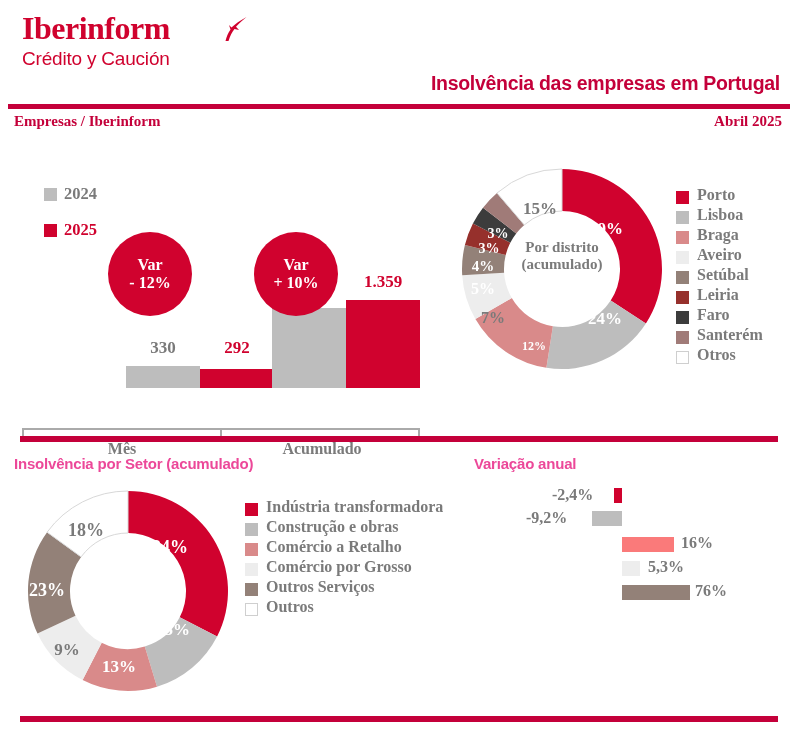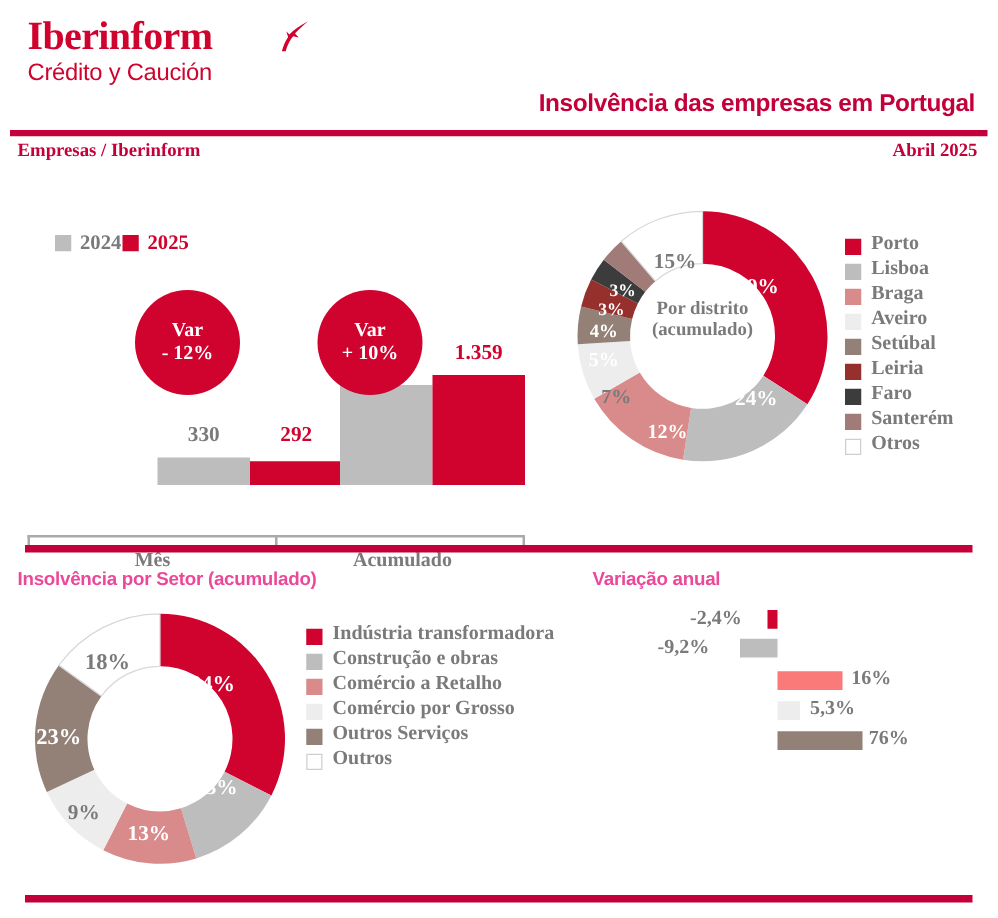--- a/index.html
+++ b/index.html
@@ -49,21 +49,21 @@
     position: absolute; left: 20px; top: 436px; width: 758px; height: 6px;
     background: #C4003A;
   }
   .rule-bottom {
     position: absolute; left: 20px; top: 716px; width: 758px; height: 6px;
     background: #C4003A;
   }
 
   
   .barchart { position: absolute; left: 22px; top: 178px; width: 410px; height: 245px; }
-  .legend-years { position: absolute; left: 22px; top: 6px; display: flex; gap: 1px; align-items: center; }
+  .legend-years { position: absolute; left: 22px; top: 6px; display: flex; gap: 16px; align-items: center; flex-direction: column; }
   .ly-item { display: flex; align-items: center; gap: 7px; }
   .ly-sw { width: 13px; height: 13px; display: inline-block; }
   .ly-label { font-family: "Liberation Serif", serif; font-weight: bold; font-size: 16.5px; }
 
   .bc-plot { position: absolute; left: 0; top: 40px; width: 410px; height: 170px; }
   .bar { position: absolute; bottom: 0; }
   .bar-val {
     position: absolute; font-family: "Liberation Serif", serif; font-weight: bold;
     font-size: 17px; text-align: center; white-space: nowrap;
   }
@@ -209,21 +209,21 @@
       </g>
     </svg>
 
     <div class="donut-center-text" style="top:-13px;">
       <span class="dc-l1">Por distrito</span>
       <span class="dc-l2">(acumulado)</span>
     </div>
 
     <span class="slice-label" style="left:150px; top:53px; color:#fff; font-size:17px;">89%</span>
     <span class="slice-label" style="left:149px; top:143px; color:#fff; font-size:17px;">24%</span>
-    <span class="slice-label" style="left:78px; top:170px; color:#fff; font-size:16px;">12%</span>
+    <span class="slice-label" style="left:78px; top:170px; color:#fff; font-size:12px;">12%</span>
     <span class="slice-label" style="left:37px; top:142px; color:#7a7a7a; font-size:16px;">7%</span>
     <span class="slice-label" style="left:27px; top:113px; color:#fff; font-size:16px;">5%</span>
     <span class="slice-label" style="left:27px; top:90px; color:#fff; font-size:15px;">4%</span>
     <span class="slice-label" style="left:33px; top:73px; color:#fff; font-size:14px;">3%</span>
     <span class="slice-label" style="left:42px; top:58px; color:#fff; font-size:14px;">3%</span>
     <span class="slice-label" style="left:84px; top:33px; color:#7a7a7a; font-size:17px;">15%</span>
   </div>
 
   <div class="legend-box" style="left:676px; top:186px;">
     <div class="lg-item">

